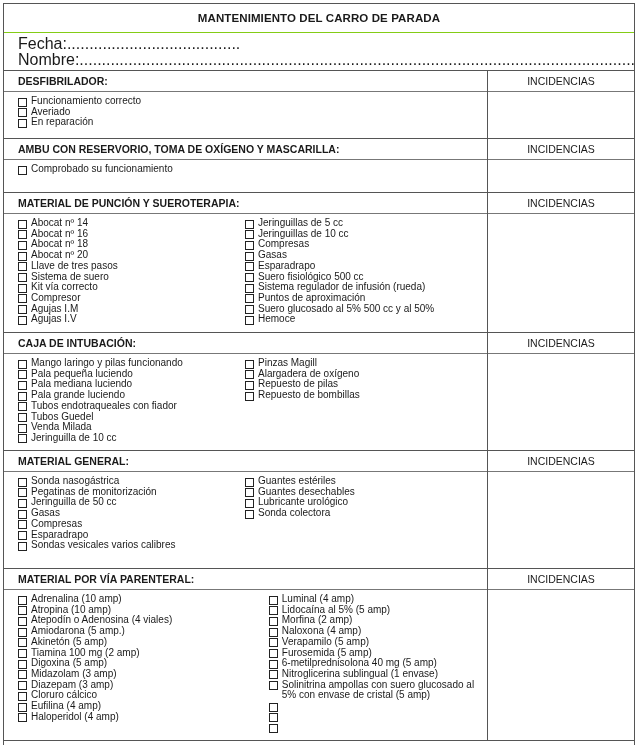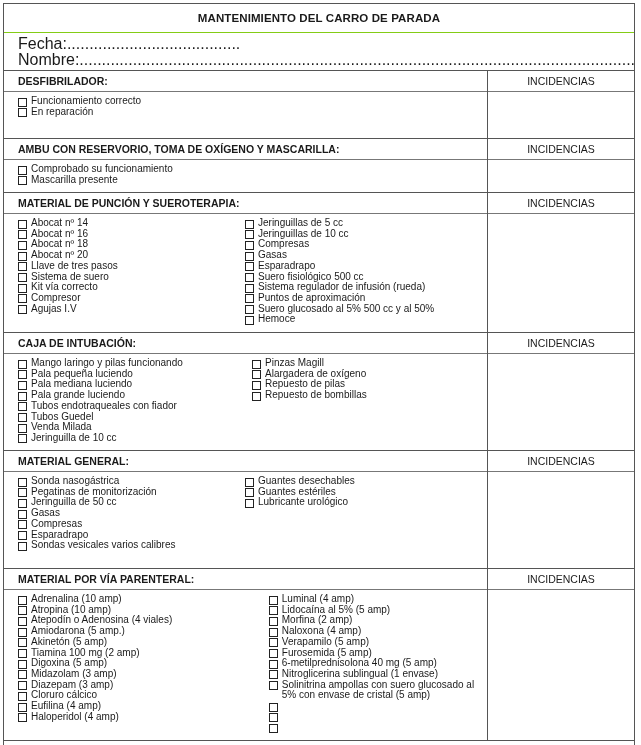--- a/index.html
+++ b/index.html
@@ -16,21 +16,21 @@
   .sec-body { padding: 4px 0 6px 14px; display: flex; font-size: 10px; line-height: 10.7px; }
   .col { width: 227px; }
   .col.second { width: 235px; }
   .item { display: flex; align-items: flex-start; white-space: nowrap; }
   .item.wrap { white-space: normal; }
   .box { display: inline-block; width: 7px; height: 7px; border: 1px solid #222; margin: 1.5px 4px 0 0; flex: none; }
   .footer { height: 24px; display: flex; align-items: center; padding-left: 14px; font-size: 10.5px; }
   .s1 .sec-body { height: 36px; box-sizing: content-box; }
   .s2 .sec-body { height: 22px; }
   .s3 .sec-body { height: 108px; }
-  .s4 .sec-body { height: 86px; justify-content: space-between; }
+  .s4 .sec-body { height: 86px; }
   .s5 .sec-body { height: 86px; }
   .s6 .sec-body { height: 140px; gap: 40px; }
 </style>
 </head>
 <body>
 
 <div class="form">
   <div class="title">MANTENIMIENTO DEL CARRO DE PARADA</div>
   <div class="meta">
     <div class="line">Fecha:.......................................</div>
@@ -41,44 +41,44 @@
         <div class="left">
           <div class="sec-head">DESFIBRILADOR:</div>
           <div class="sec-body">
             <div class="col">
               <div class="item">
                 <span class="box"></span>
                 <span>Funcionamiento correcto</span>
               </div>
               <div class="item">
                 <span class="box"></span>
+                <span>Averiado</span>
+              </div>
+              <div class="item">
+                <span class="box"></span>
                 <span>En reparación</span>
               </div>
             </div>
             <div class="col second"></div>
           </div>
         </div>
         <div class="right">
           <div class="sec-head">INCIDENCIAS</div>
           <div></div>
         </div>
       </div>
       <div class="section s2">
         <div class="left">
           <div class="sec-head">AMBU CON RESERVORIO, TOMA DE OXÍGENO Y MASCARILLA:</div>
           <div class="sec-body">
             <div class="col">
               <div class="item">
                 <span class="box"></span>
                 <span>Comprobado su funcionamiento</span>
               </div>
-              <div class="item">
-                <span class="box"></span>
-                <span>Mascarilla presente</span>
-              </div>
             </div>
             <div class="col second"></div>
           </div>
         </div>
         <div class="right">
           <div class="sec-head">INCIDENCIAS</div>
           <div></div>
         </div>
       </div>
       <div class="section s3">
@@ -113,20 +113,24 @@
               <div class="item">
                 <span class="box"></span>
                 <span>Kit vía correcto</span>
               </div>
               <div class="item">
                 <span class="box"></span>
                 <span>Compresor</span>
               </div>
               <div class="item">
                 <span class="box"></span>
+                <span>Agujas I.M</span>
+              </div>
+              <div class="item">
+                <span class="box"></span>
                 <span>Agujas I.V</span>
               </div>
             </div>
             <div class="col second">
               <div class="item">
                 <span class="box"></span>
                 <span>Jeringuillas de 5 cc</span>
               </div>
               <div class="item">
                 <span class="box"></span>
@@ -265,29 +269,33 @@
                 <span>Esparadrapo</span>
               </div>
               <div class="item">
                 <span class="box"></span>
                 <span>Sondas vesicales varios calibres</span>
               </div>
             </div>
             <div class="col second">
               <div class="item">
                 <span class="box"></span>
+                <span>Guantes estériles</span>
+              </div>
+              <div class="item">
+                <span class="box"></span>
                 <span>Guantes desechables</span>
               </div>
               <div class="item">
                 <span class="box"></span>
-                <span>Guantes estériles</span>
-              </div>
-              <div class="item">
-                <span class="box"></span>
                 <span>Lubricante urológico</span>
+              </div>
+              <div class="item">
+                <span class="box"></span>
+                <span>Sonda colectora</span>
               </div>
             </div>
           </div>
         </div>
         <div class="right">
           <div class="sec-head">INCIDENCIAS</div>
           <div></div>
         </div>
       </div>
       <div class="section s6">

